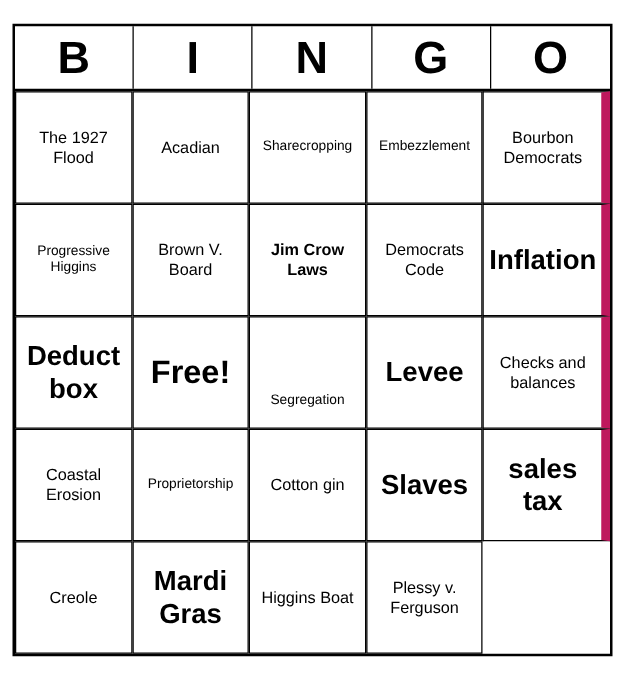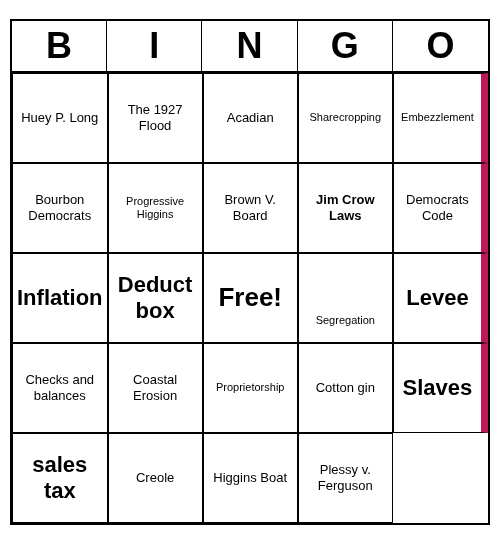--- a/index.html
+++ b/index.html
@@ -65,23 +65,20 @@
 
 <div class="bingo-card">
   <div class="bingo-header">
   <div class="bingo-header-cell">B</div>
       <div class="bingo-header-cell">I</div>
       <div class="bingo-header-cell">N</div>
       <div class="bingo-header-cell">G</div>
       <div class="bingo-header-cell">O</div>
     </div>
   <div class="bingo-grid">
-  <div class="bingo-cell">
-        <span class="cell-text" style="font-size: 13px;">Huey P. Long</span>
-      </div>
       <div class="bingo-cell">
         <span class="cell-text" style="font-size: 13px;">The 1927 Flood</span>
       </div>
       <div class="bingo-cell">
         <span class="cell-text" style="font-size: 13px;">Acadian</span>
       </div>
       <div class="bingo-cell">
         <span class="cell-text" style="font-size: 11px;">Sharecropping</span>
       </div>
       <div class="bingo-cell">
@@ -132,19 +129,22 @@
       <div class="bingo-cell">
         <span class="cell-text" style="font-size: 22px; font-weight: bold; text-align: right;">Slaves</span>
       </div>
       <div class="bingo-cell">
         <span class="cell-text" style="font-size: 22px; font-weight: bold;">sales tax</span>
       </div>
       <div class="bingo-cell">
         <span class="cell-text" style="font-size: 13px;">Creole</span>
       </div>
       <div class="bingo-cell">
+        <span class="cell-text" style="font-size: 22px; font-weight: bold;">Mardi Gras</span>
+      </div>
+      <div class="bingo-cell">
         <span class="cell-text" style="font-size: 13px;">Higgins Boat</span>
       </div>
       <div class="bingo-cell">
         <span class="cell-text" style="font-size: 13px;">Plessy v. Ferguson</span>
       </div>
     </div>
 </div>
 
 </body></html>

